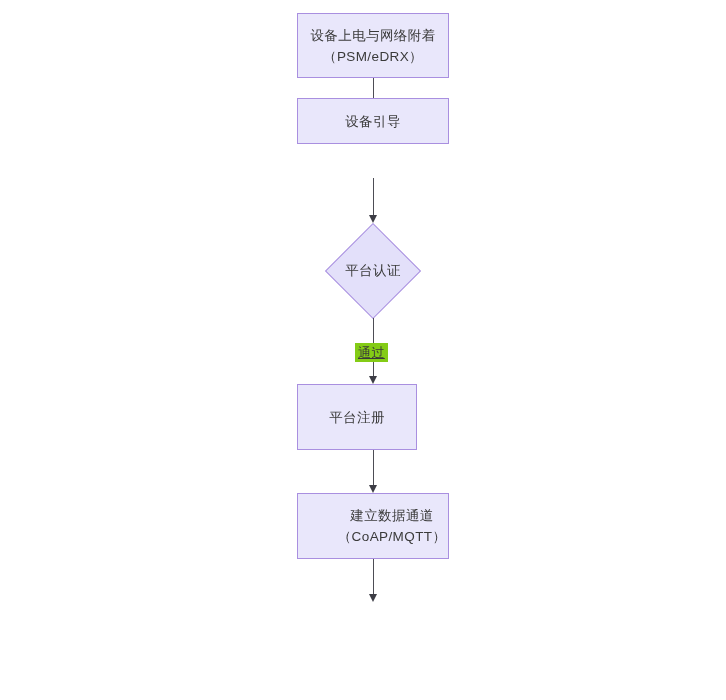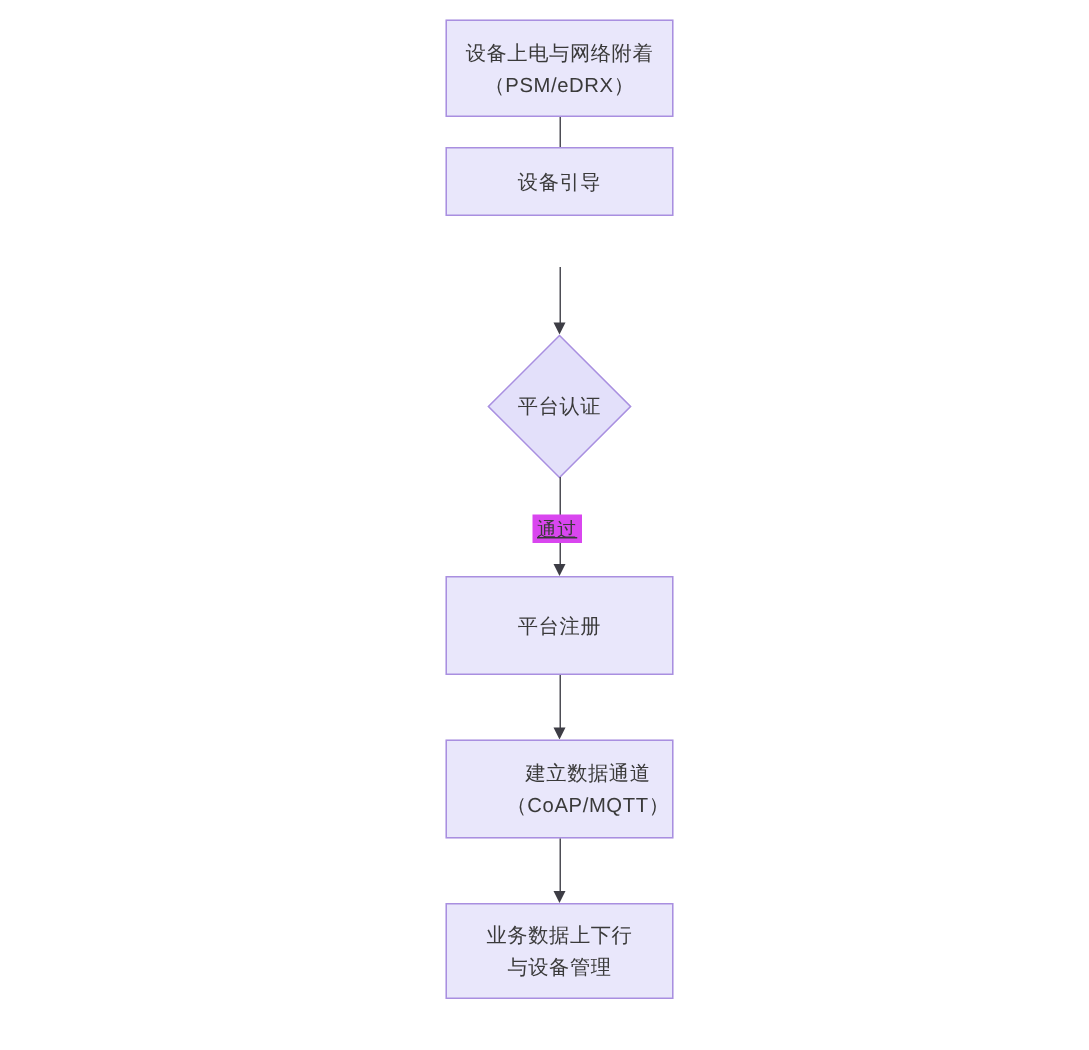--- a/index.html
+++ b/index.html
@@ -77,21 +77,21 @@
   .arrowhead {
     position: absolute;
     width: 0;
     height: 0;
     border-left: 4.5px solid transparent;
     border-right: 4.5px solid transparent;
     border-top: 8px solid #3d3d45;
   }
   .edge-label {
     position: absolute;
-    background: #d946ef;
+    background: #84cc16;
     color: #3a3a3a;
     font-size: 13px;
     line-height: 17px;
     padding: 1px 3px;
     letter-spacing: 0.4px;
     white-space: nowrap;
     text-decoration: underline;
   }
 </style>
 </head>
@@ -116,33 +116,29 @@
 
   <div class="diamond-wrap" style="left:325px; top:223px;">
     <div class="diamond-shape"></div>
     <div class="diamond-label">平台认证</div>
   </div>
 
   <div class="connector" style="left:372.5px; top:318px; height:61px;"></div>
   <div class="edge-label" style="left:355px; top:343px;">通过</div>
   <div class="arrowhead" style="left:368.5px; top:376px;"></div>
 
-  <div class="node" style="left:297px; top:384px; width:152px; height:66px;">
+  <div class="node" style="left:297px; top:384px; width:120px; height:66px;">
     <span>平台注册</span>
   </div>
 
   <div class="connector" style="left:372.5px; top:450px; height:36px;"></div>
   <div class="arrowhead" style="left:368.5px; top:485px;"></div>
 
   <div class="node" style="left:297px; top:493px; width:152px; height:66px;padding-left:38px;">
     <span>建立数据通道</span>
     <span class="line2">（CoAP/MQTT）</span>
   </div>
 
   <div class="connector" style="left:372.5px; top:559px; height:36px;"></div>
   <div class="arrowhead" style="left:368.5px; top:594px;"></div>
 
-  <div class="node" style="left:297px; top:602px; width:152px; height:64px;">
-    <span>业务数据上下行</span>
-    <span class="line2">与设备管理</span>
-  </div>
 
 </div>
 
 </body></html>

